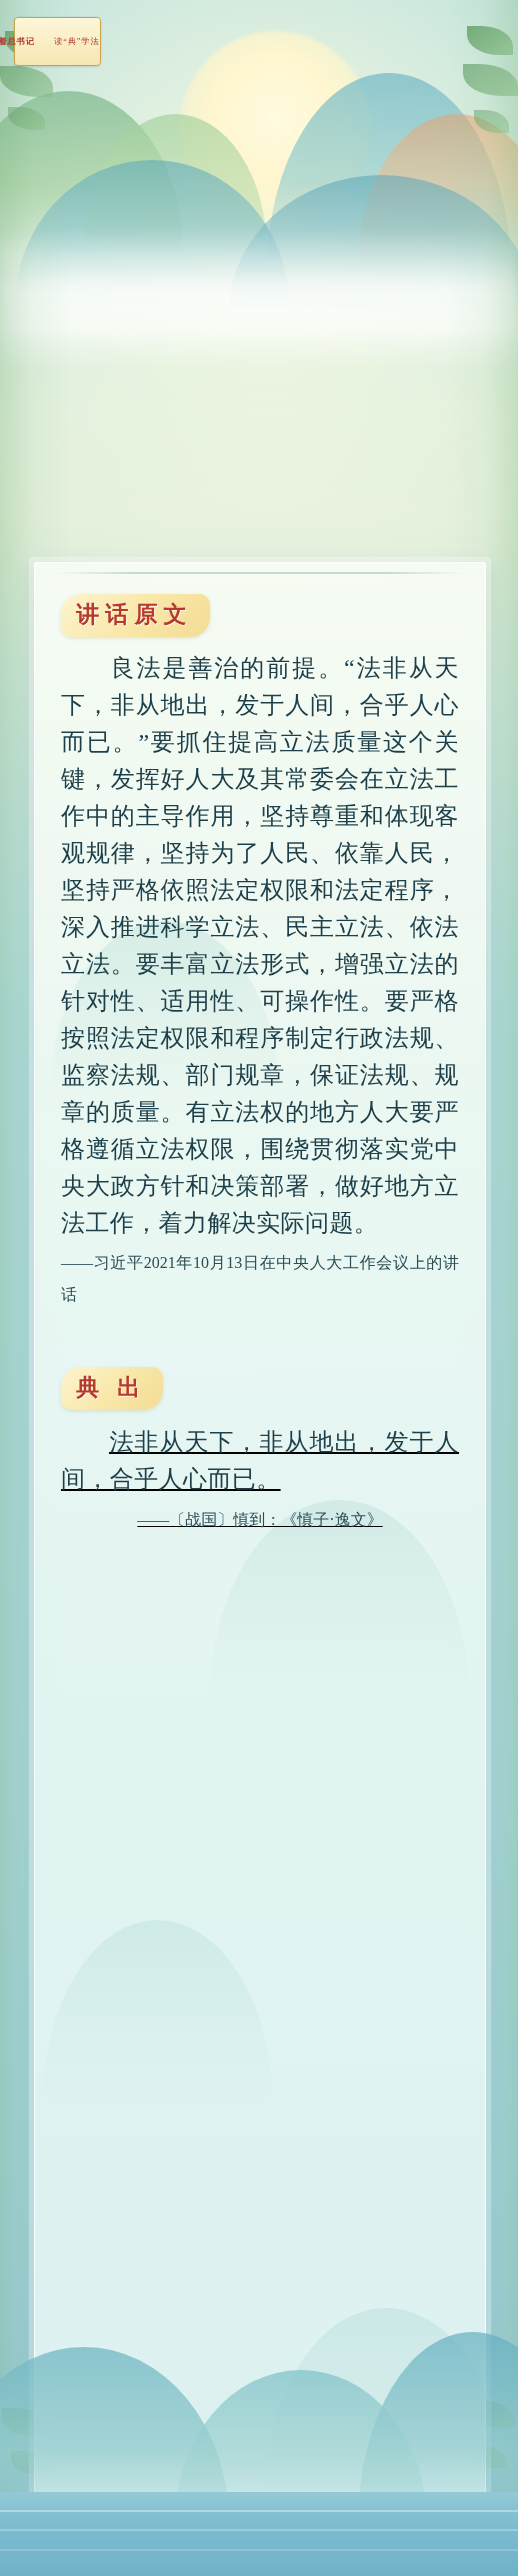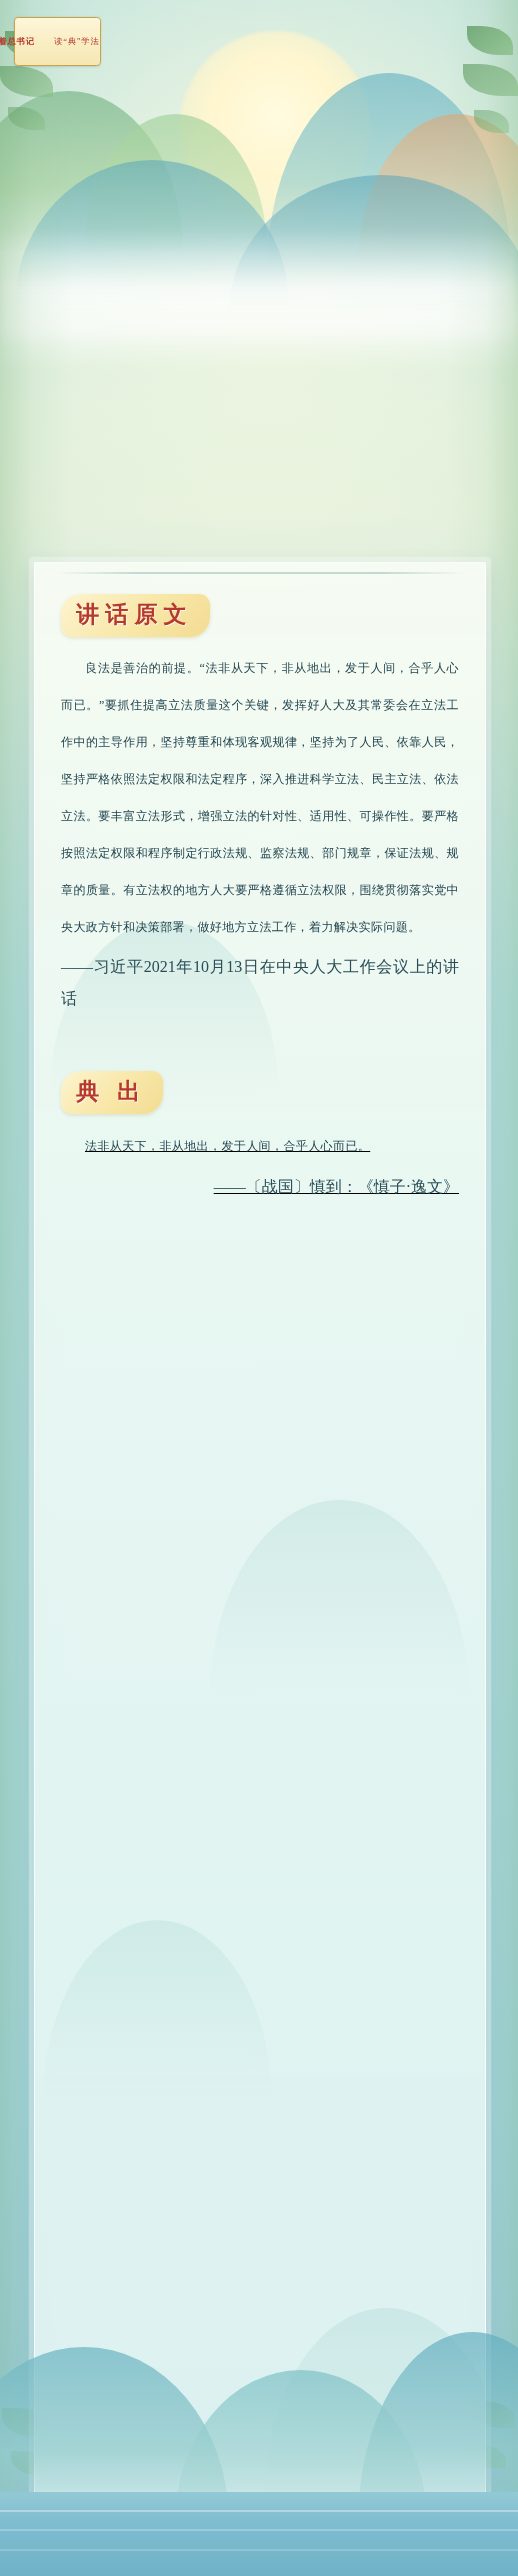--- a/index.html
+++ b/index.html
@@ -224,42 +224,42 @@
   .sec-head-text {
     position: relative;
     font-size: 23px;
     font-weight: bold;
     letter-spacing: 6.1px;
     color: #b5392c;
     text-shadow: 0.8px 0.8px 0 rgba(255,255,255,.75);
   }
 
   .body-text {
-    font-size: 12px;
+    font-size: 24px;
     line-height: 37px;
     color: #1d3f4a;
     text-align: justify;
     text-justify: inter-ideograph;
     letter-spacing: 0.4px;
   }
   .body-text .indent { display: inline-block; width: 2em; }
 
   .source {
     margin-top: 4.6px;
     font-size: 16px;
     line-height: 32px;
     color: #2a4d57;
     text-align: justify;
   }
   .source-right {
     margin-top: 7.6px;
     font-size: 16px;
     line-height: 30.5px;
     color: #2a4d57;
-    text-align: right;
+    text-align: center;
   }
 
   .card-top-rule, .card-bottom-rule {
     position: absolute;
     left: 20px;
     width: 410px;
     height: 2.3px;
     background: linear-gradient(90deg, rgba(180,205,200,0) 0%, rgba(150,190,185,0.55) 20%, rgba(150,190,185,0.55) 80%, rgba(180,205,200,0) 100%);
   }
   .card-top-rule { top: 9.1px; }

